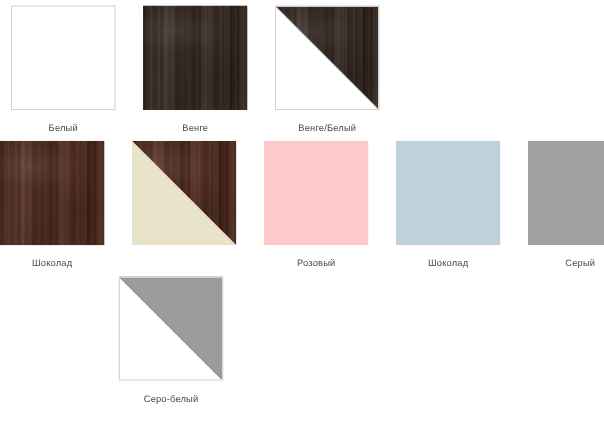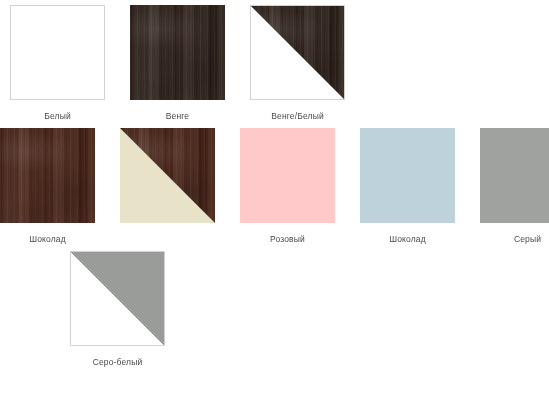--- a/index.html
+++ b/index.html
@@ -22,21 +22,21 @@
   }
 
   .row {
     display: flex;
     justify-content: flex-start;
     align-items: flex-start;
   }
 
   .row-1 { padding: 5px 0 0 10px; }
   .row-2 { padding: 6px 0 0 0; }
-  .row-3 { padding: 6px 0 0 70px; }
+  .row-3 { padding: 6px 0 0 108px; }
 
   .swatch-cell {
     width: 95px;
     margin-right: 25px;
     display: flex;
     flex-direction: column;
     align-items: center;
   }
 
   .swatch {

